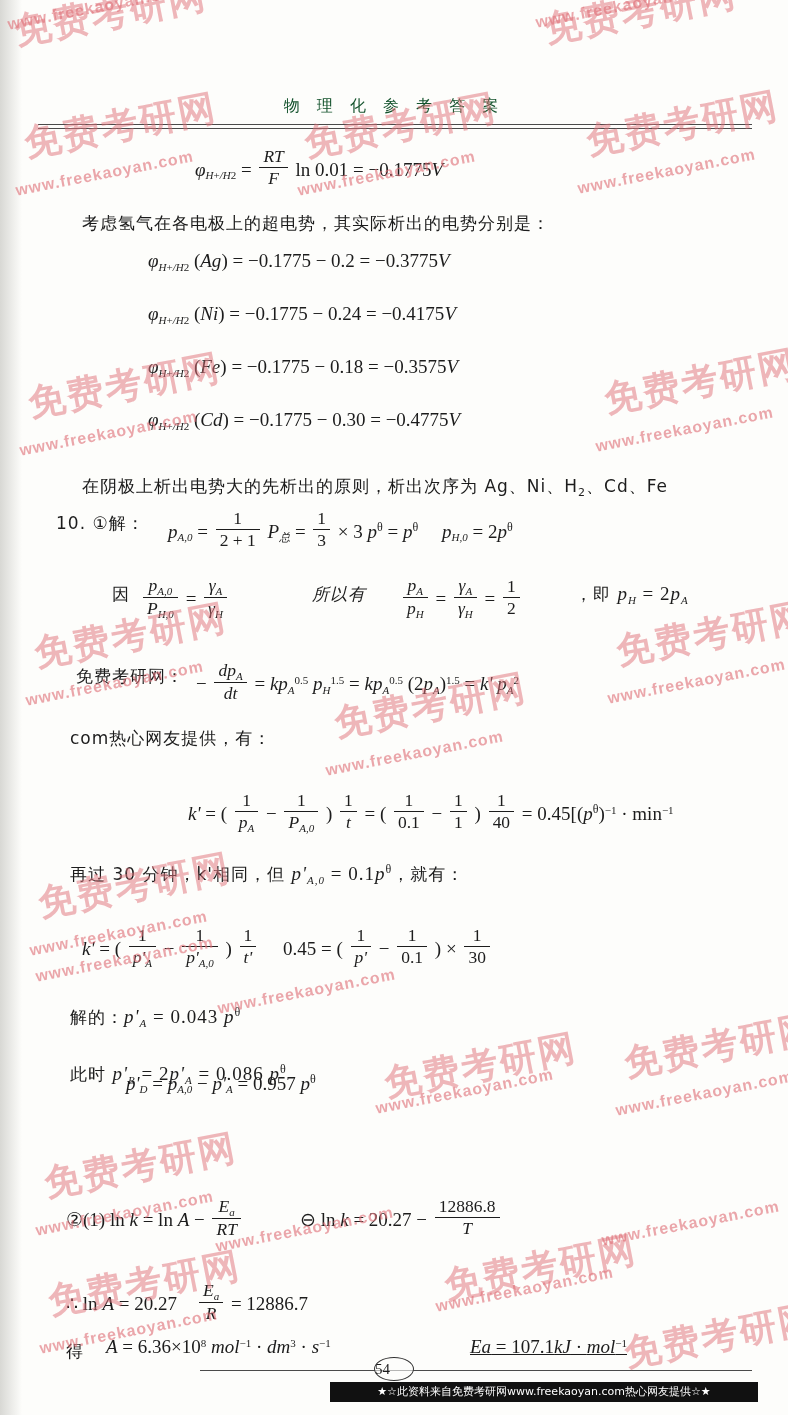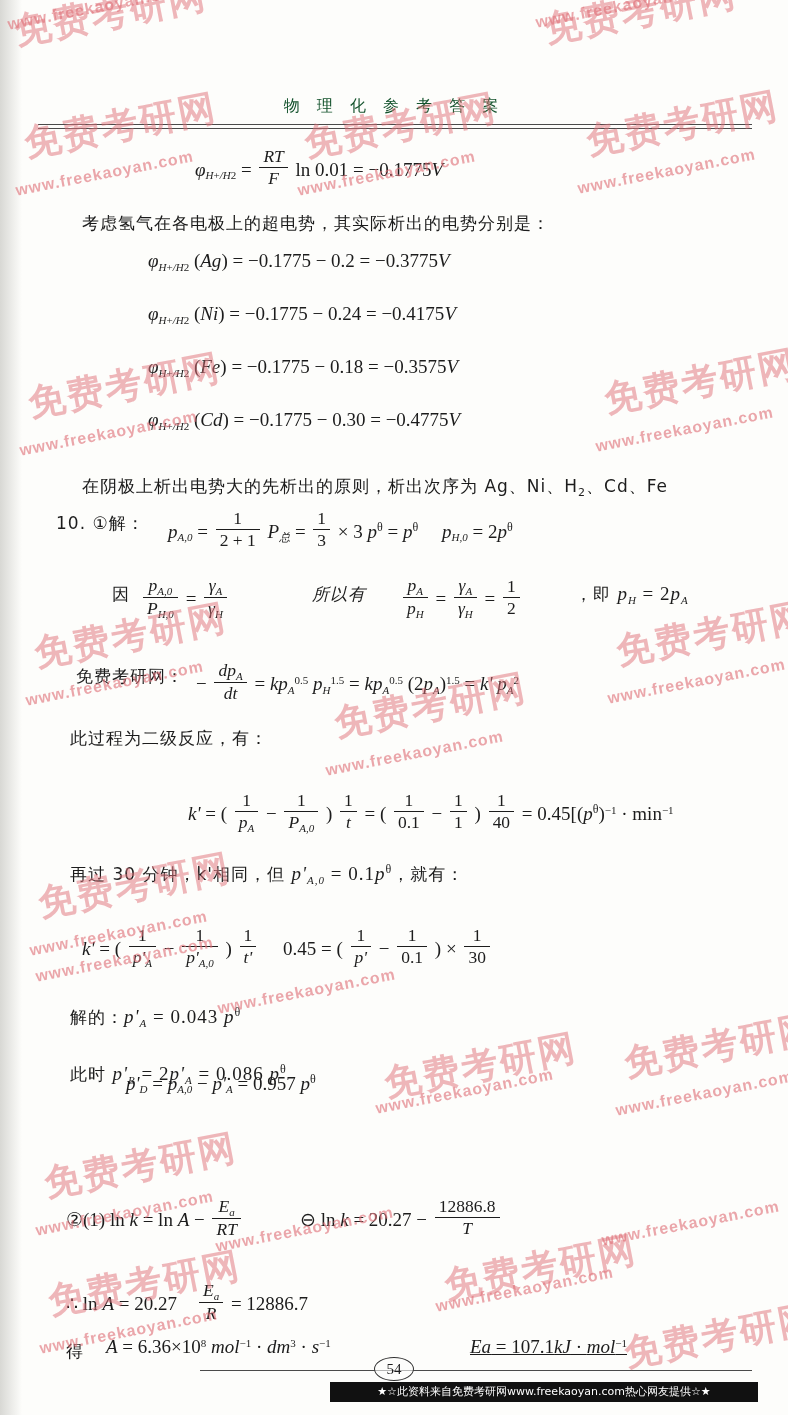--- a/index.html
+++ b/index.html
@@ -124,21 +124,21 @@
     position: absolute;
     left: 50%;
     transform: translateX(-50%);
     top: 1357px;
     width: 38px;
     height: 22px;
     border: 1px solid #333;
     border-radius: 50%;
     font-family: "Liberation Serif", serif;
     font-size: 15px;
-    text-align: center;
+    text-align: left;
     line-height: 22px;
     color: #1c1c1c;
     z-index: 4;
     background: rgba(253,253,251,.6);
   }
   .footer-rule {
     position: absolute;
     left: 200px;
     right: 36px;
     top: 1370px;
@@ -244,21 +244,21 @@
 
     <div class="line cn" style="left:76px; top:665px;">免费考研网：</div>
     <div class="line math" style="left:196px; top:660px;">
       −
       <span class="frac"><span class="num"><i>dp</i><span class="sub">A</span></span><span class="den"><i>dt</i></span></span>
       = <i>kp</i><span class="sub">A</span><span class="sup">0.5</span> <i>p</i><span class="sub">H</span><span class="sup">1.5</span>
       = <i>kp</i><span class="sub">A</span><span class="sup">0.5</span> (2<i>p</i><span class="sub">A</span>)<span class="sup">1.5</span>
       = <i>k'</i> <i>p</i><span class="sub">A</span><span class="sup">2</span>
     </div>
 
-    <div class="line cn" style="left:70px; top:727px;">此过程为二级反应，有：</div>
+    <div class="line cn" style="left:70px; top:727px;">com热心网友提供，有：</div>
 
     <div class="line math" style="left:188px; top:790px;">
       <i>k'</i> = (
       <span class="frac"><span class="num">1</span><span class="den"><i>p</i><span class="sub">A</span></span></span>
       −
       <span class="frac"><span class="num">1</span><span class="den"><i>P</i><span class="sub">A,0</span></span></span>
       )
       <span class="frac"><span class="num">1</span><span class="den"><i>t</i></span></span>
       = (
       <span class="frac"><span class="num">1</span><span class="den">0.1</span></span>

